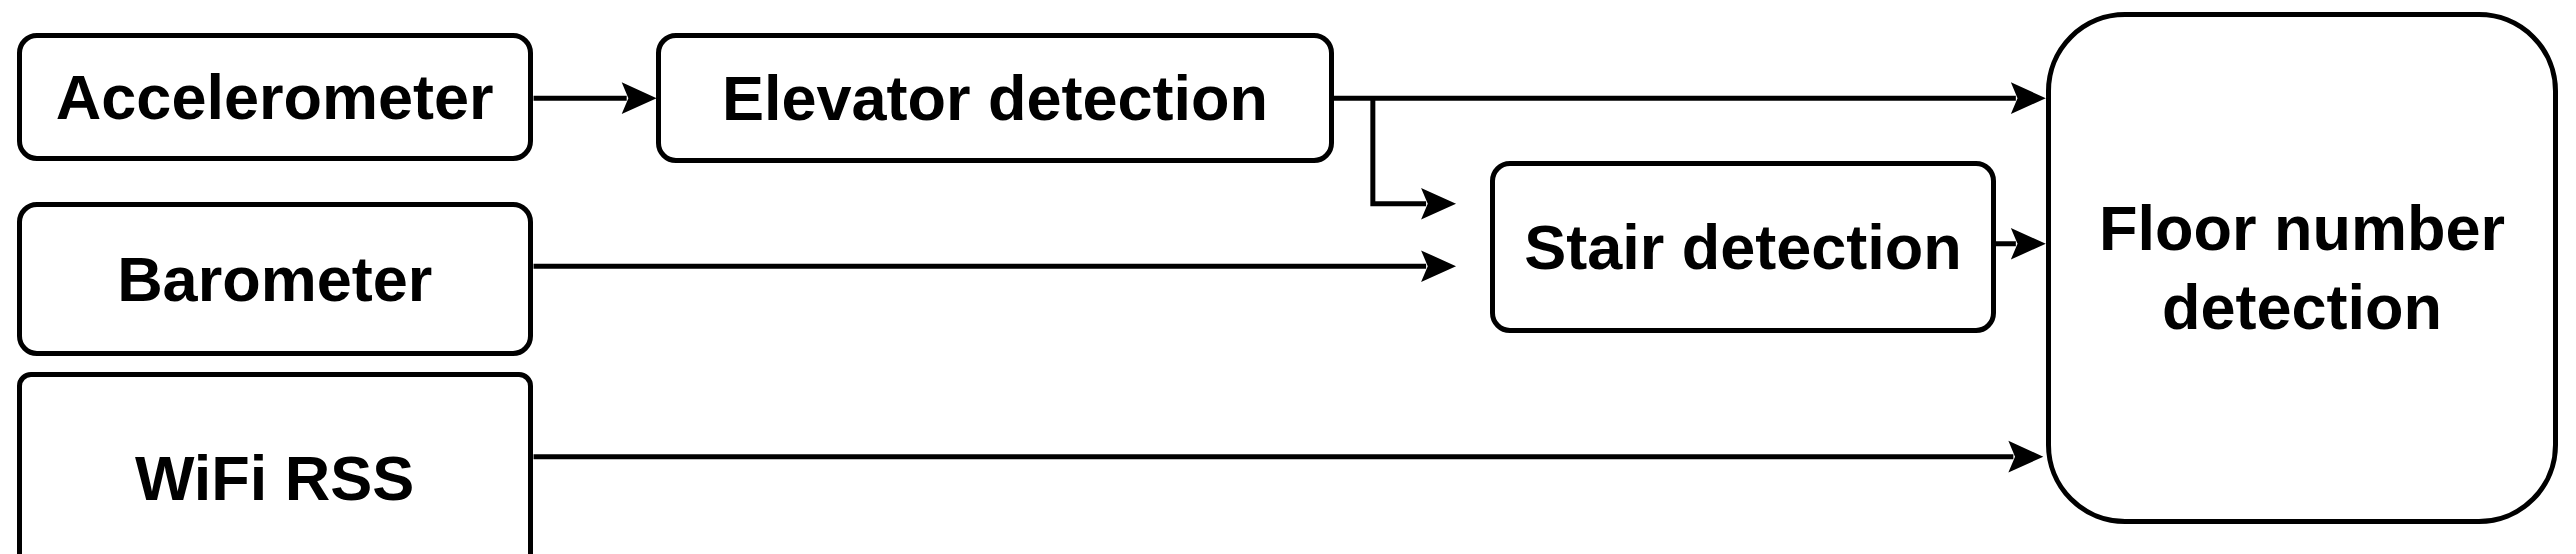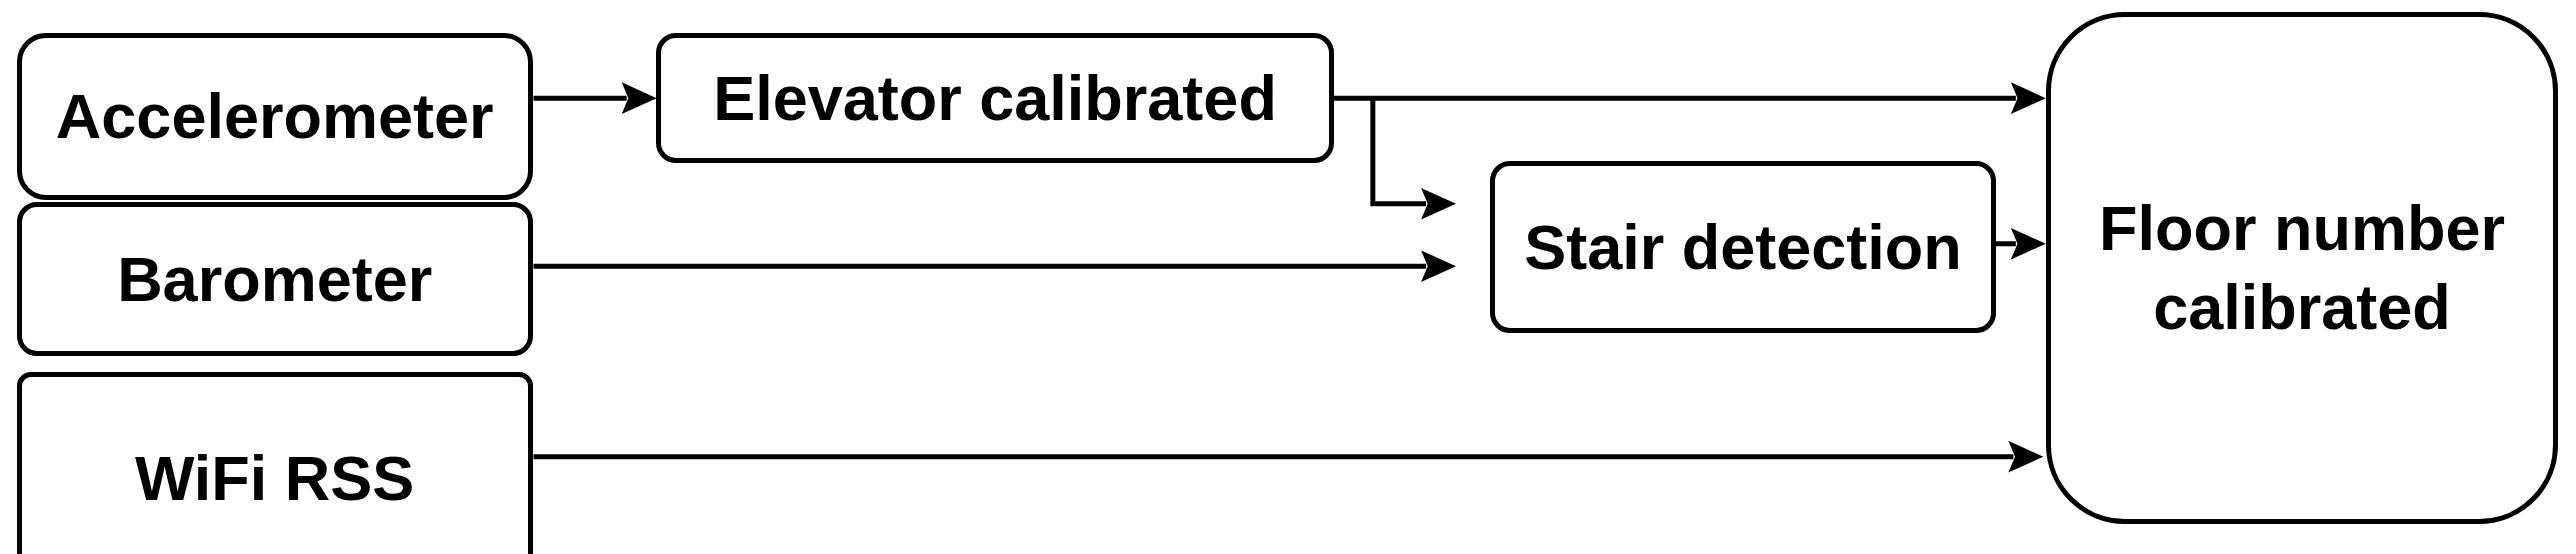--- a/index.html
+++ b/index.html
@@ -35,21 +35,21 @@
     text-align: center;
     font-weight: bold;
     font-size: 63px;
     line-height: 79px;
     color: #000000;
     white-space: nowrap;
   }
   .node.big {
     border-radius: 79px;
   }
-  #node-accelerometer { left: 16.7px;   top: 33px;  width: 516px; height: 167px; border-radius: 29px; }
+  #node-accelerometer { left: 16.7px;   top: 33px;  width: 516px; height: 128px; }
   #node-barometer     { left: 16.7px;   top: 202px; width: 516px; height: 154px; }
   #node-wifi          { left: 16.7px;   top: 372px; width: 516px; height: 213px; border-radius: 14px; }
   #node-elevator      { left: 656px;  top: 33px;  width: 678px; height: 130px; }
   #node-stair         { left: 1456px; top: 161px; width: 506px; height: 172px; margin-left: 34px; }
   #node-floor         { left: 2046px; top: 11.7px;  width: 512px; height: 512px; }
 </style>
 </head>
 <body>
 
 <div id="canvas">
@@ -85,26 +85,26 @@
 
   <div class="node" id="node-barometer">
     <span>Barometer</span>
   </div>
 
   <div class="node" id="node-wifi">
     <span>WiFi RSS</span>
   </div>
 
   <div class="node" id="node-elevator">
-    <span>Elevator calibrated</span>
+    <span>Elevator detection</span>
   </div>
 
   <div class="node" id="node-stair">
     <span>Stair detection</span>
   </div>
 
   <div class="node big" id="node-floor">
     <span>Floor number</span>
-    <span>calibrated</span>
+    <span>detection</span>
   </div>
 
 </div>
 
 
 </body></html>

